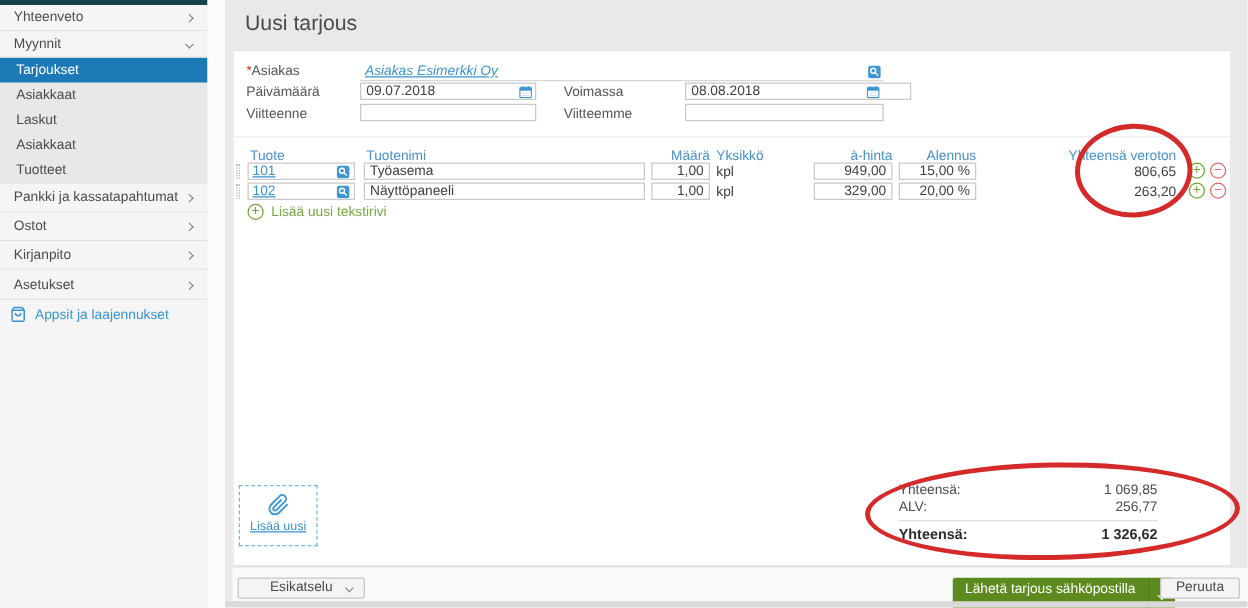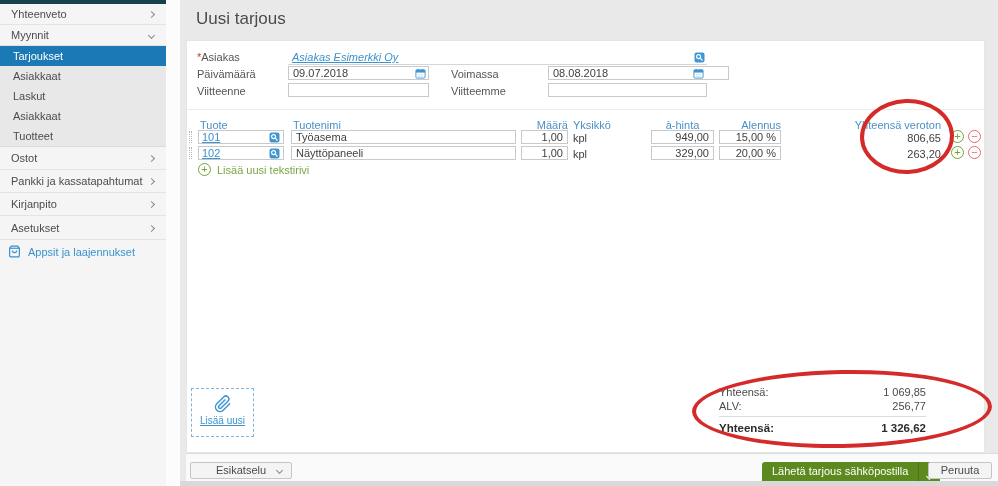--- a/index.html
+++ b/index.html
@@ -84,25 +84,25 @@
 
   <div class="submenu">
     <div class="sub-item selected"><span>Tarjoukset</span></div>
     <div class="sub-item"><span>Asiakkaat</span></div>
     <div class="sub-item"><span>Laskut</span></div>
     <div class="sub-item"><span>Asiakkaat</span></div>
     <div class="sub-item"><span>Tuotteet</span></div>
   </div>
 
   <div class="side-item" style="height:23px;line-height:23px;">
+    <span>Pankki ja kassatapahtumat</span>
+    <span class="chev right" style="top:9px"></span>
+  </div>
+  <div class="side-item" style="height:23px;line-height:23px;">
     <span>Ostot</span>
-    <span class="chev right" style="top:9px"></span>
-  </div>
-  <div class="side-item" style="height:23px;line-height:23px;">
-    <span>Pankki ja kassatapahtumat</span>
     <span class="chev right" style="top:9px"></span>
   </div>
   <div class="side-item" style="height:23px;line-height:23px;">
     <span>Kirjanpito</span>
     <span class="chev right" style="top:9px"></span>
   </div>
   <div class="side-item" style="height:24px;line-height:24px;">
     <span>Asetukset</span>
     <span class="chev right" style="top:10px"></span>
   </div>
@@ -163,21 +163,21 @@
   <input class="fld" style="left: 101px; top: 42px; width: 141px;" value="">
   <span class="lbl" style="left:264px;top:44px;">Viitteemme</span>
   <input class="fld" style="left: 361px; top: 42px; width: 159px;" value="">
 
   <div class="form-divider"></div>
 
   <span class="th" style="left:13px;">Tuote</span>
   <span class="th" style="left:106px;">Tuotenimi</span>
   <span class="th" style="left:334px;width:47px;text-align:right;">Määrä</span>
   <span class="th" style="left:386px;">Yksikkö</span>
-  <span class="th" style="left:464px;width:63px;text-align:center;">à-hinta</span>
+  <span class="th" style="left:464px;width:63px;text-align:right;">à-hinta</span>
   <span class="th" style="left:532px;width:62px;text-align:right;">Alennus</span>
   <span class="th" style="left:600px;width:154px;text-align:right;">Yhteensä veroton</span>
 
   <div>
     <span class="handle" style="top:90px;"></span>
     <div class="tuote-fld" style="top:89px;">
       <span class="link">101</span>
       <span style="line-height:0;"><svg width="11" height="11" viewBox="0 0 11 11">
             <rect x="0.5" y="0.5" width="10" height="10" rx="2" fill="#3e97d3"></rect>
             <circle cx="4.6" cy="4.6" r="2" fill="none" stroke="#fff" stroke-width="1.1"></circle>

